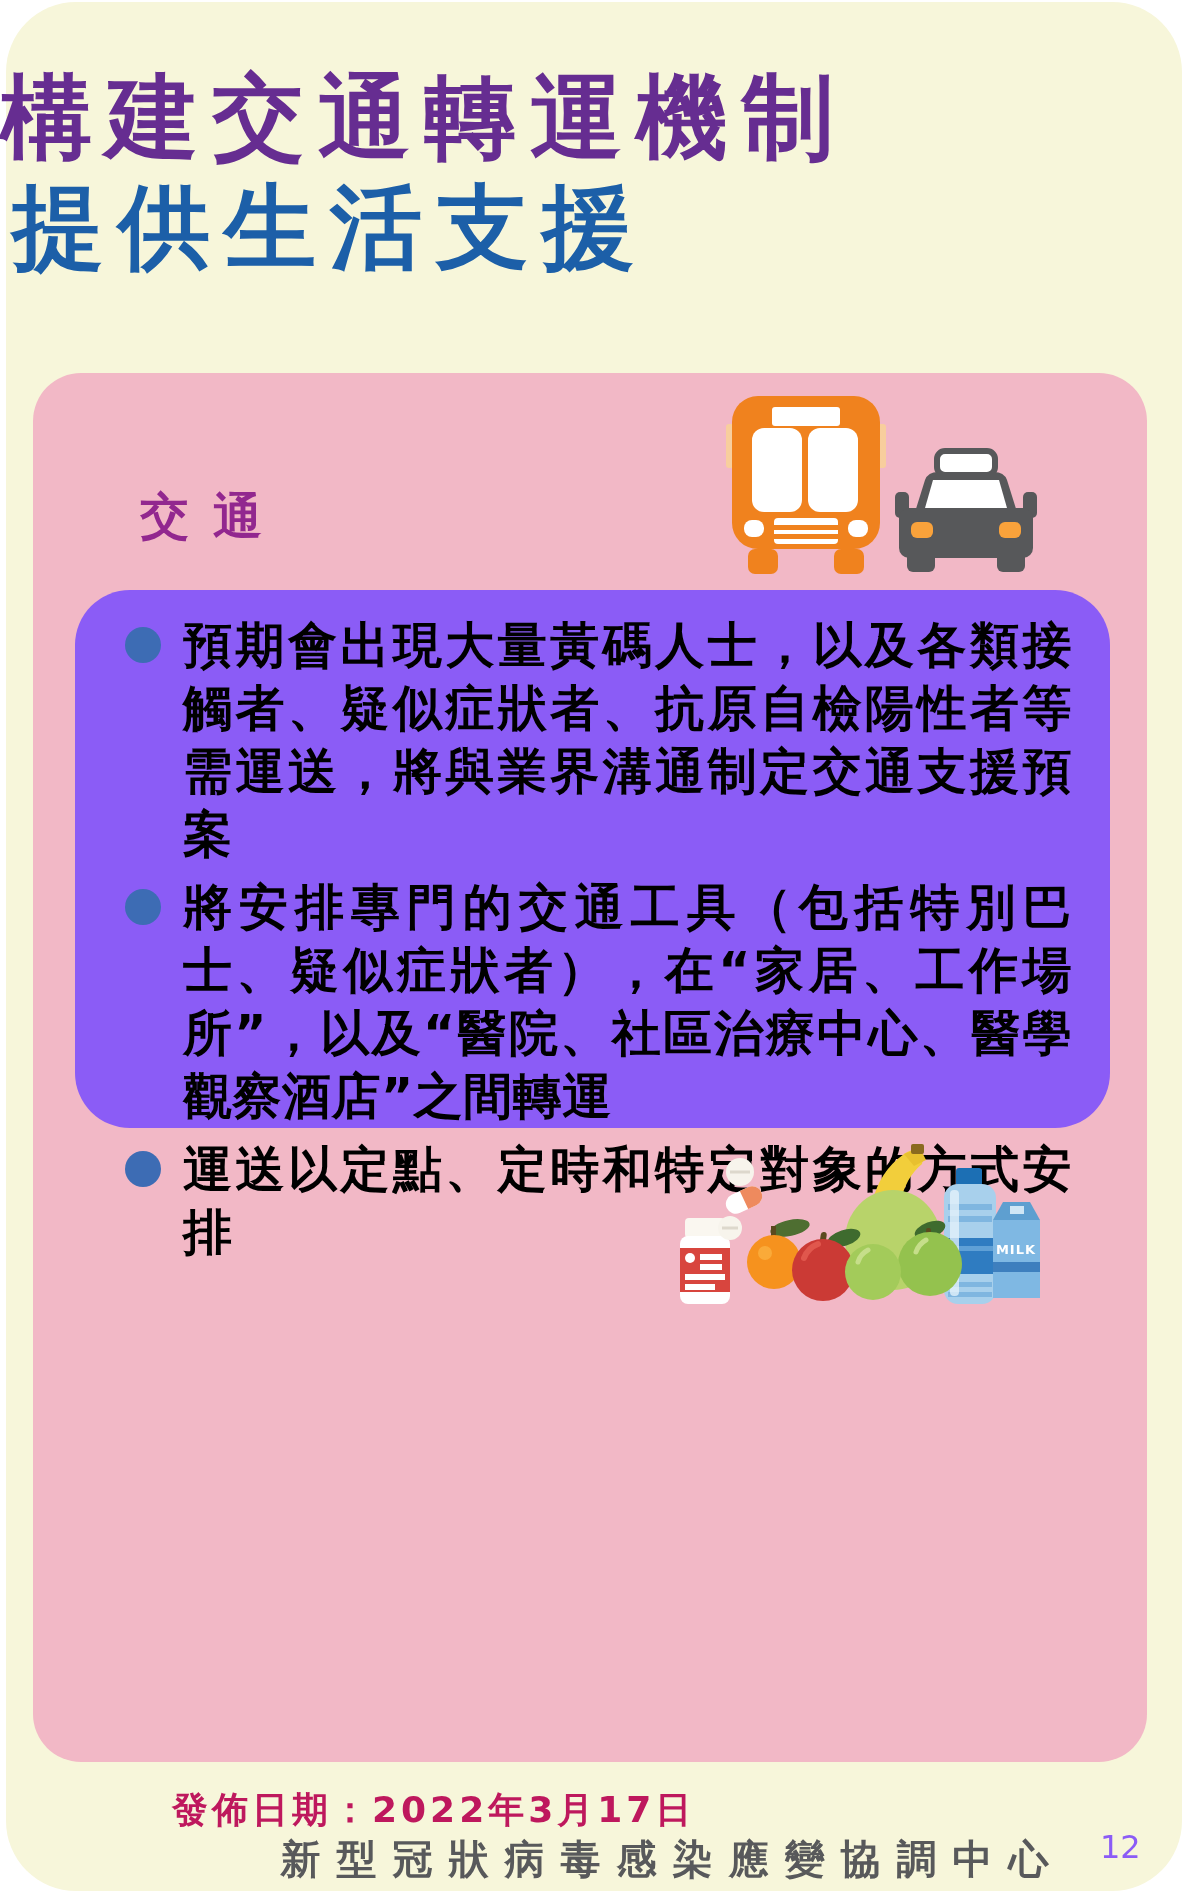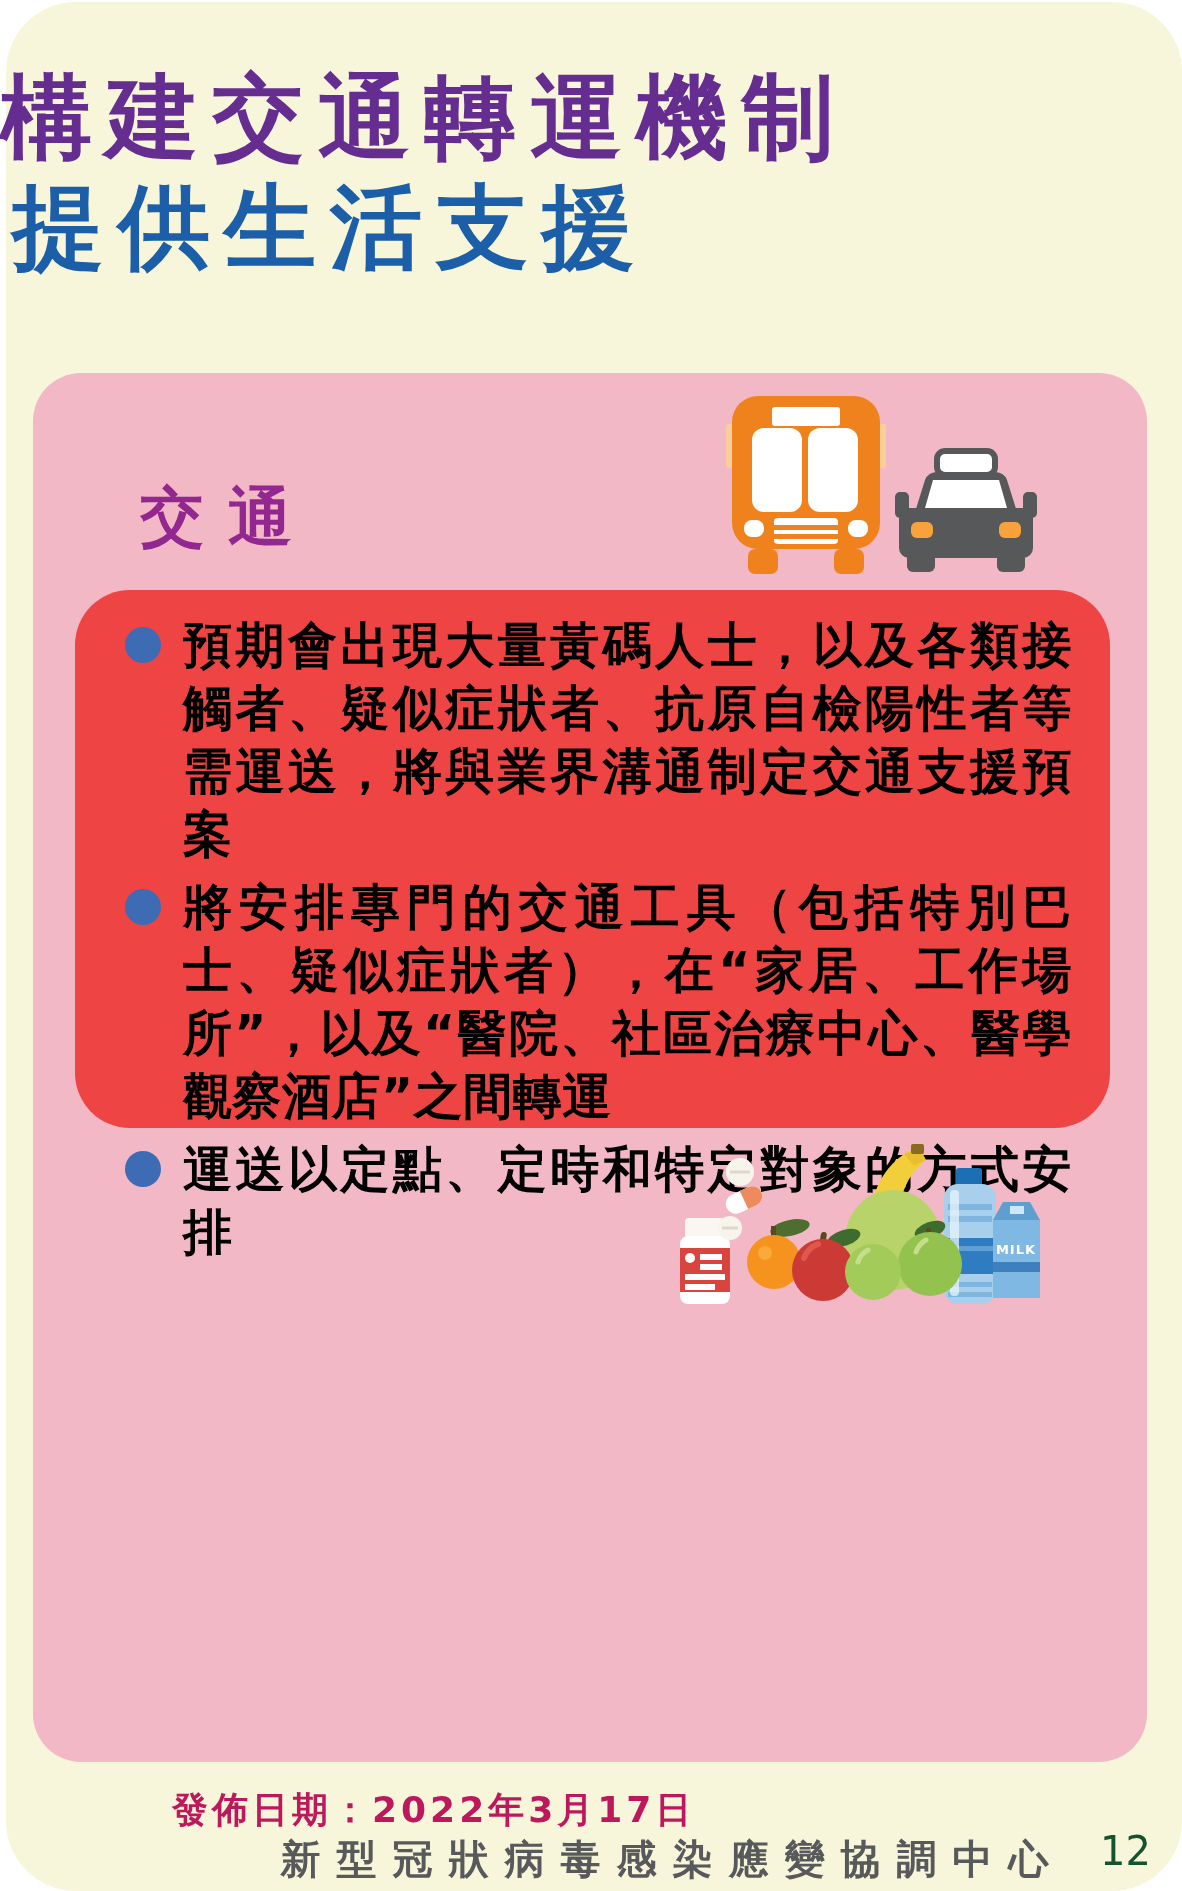--- a/index.html
+++ b/index.html
@@ -15,27 +15,27 @@
     position:absolute;left:0;width:100%;text-align:left;margin:0;
     font-size:92px;font-weight:700;letter-spacing:14px;line-height:108px;white-space:nowrap;
   }
   .title-1{top:64px;color:#662D91;}
   .title-2{top:174px;color:#1C5FA8;padding-left:12px;}
   .pink-panel{
     position:absolute;left:33px;top:373px;width:1114px;height:1389px;
     background:#F2B8C6;border-radius:48px;
   }
   .section-heading{
-    position:absolute;margin:0;font-size:64px;font-weight:700;
+    position:absolute;margin:0;font-size:49px;font-weight:700;
     color:#92278F;letter-spacing:24px;line-height:78px;white-space:nowrap;
   }
   .heading-transport{left:140px;top:478px;}
   .heading-life{left:140px;top:1192px;}
   .cream-box{
-    position:absolute;left:75px;width:1035px;background:#ef4444;border-radius:55px;
+    position:absolute;left:75px;width:1035px;background:#8b5cf6;border-radius:55px;
   }
   .cream-box.box-1{top:590px;height:538px;}
   .cream-box.box-2{top:1295px;height:418px;}
   ul.bullets{list-style:none;margin:0;padding:24px 38px 0 50px;}
   ul.bullets li{display:flex;align-items:flex-start;margin:0 0 10px 0;}
   ul.bullets .dot{
     flex:none;width:36px;height:36px;border-radius:50%;
     background:#3D6CB4;margin:13px 22px 0 0;
   }
   ul.bullets .txt{
@@ -46,21 +46,21 @@
   .publish-date{
     position:absolute;left:158px;top:1772px;margin:14px;
     font-size:36px;font-weight:700;color:#be185d;letter-spacing:4px;white-space:nowrap;
   }
   .footer-org{
     position:absolute;left:130px;top:1832px;width:1085px;margin:0;text-align:center;
     font-size:40px;font-weight:700;color:#58595B;letter-spacing:16px;white-space:nowrap;
   }
   .page-number{
     position:absolute;left:1100px;top:1828px;margin:0;
-    font-size:40px;font-weight:400;color:#14532d;
+    font-size:32px;font-weight:400;color:#8b5cf6;
   }
 </style>
 </head>
 <body>
 
 <div class="page">
   <div class="bg"></div>
 
   <h1 class="title-line title-1">構建交通轉運機制</h1>
   <h1 class="title-line title-2">提供生活支援</h1>

